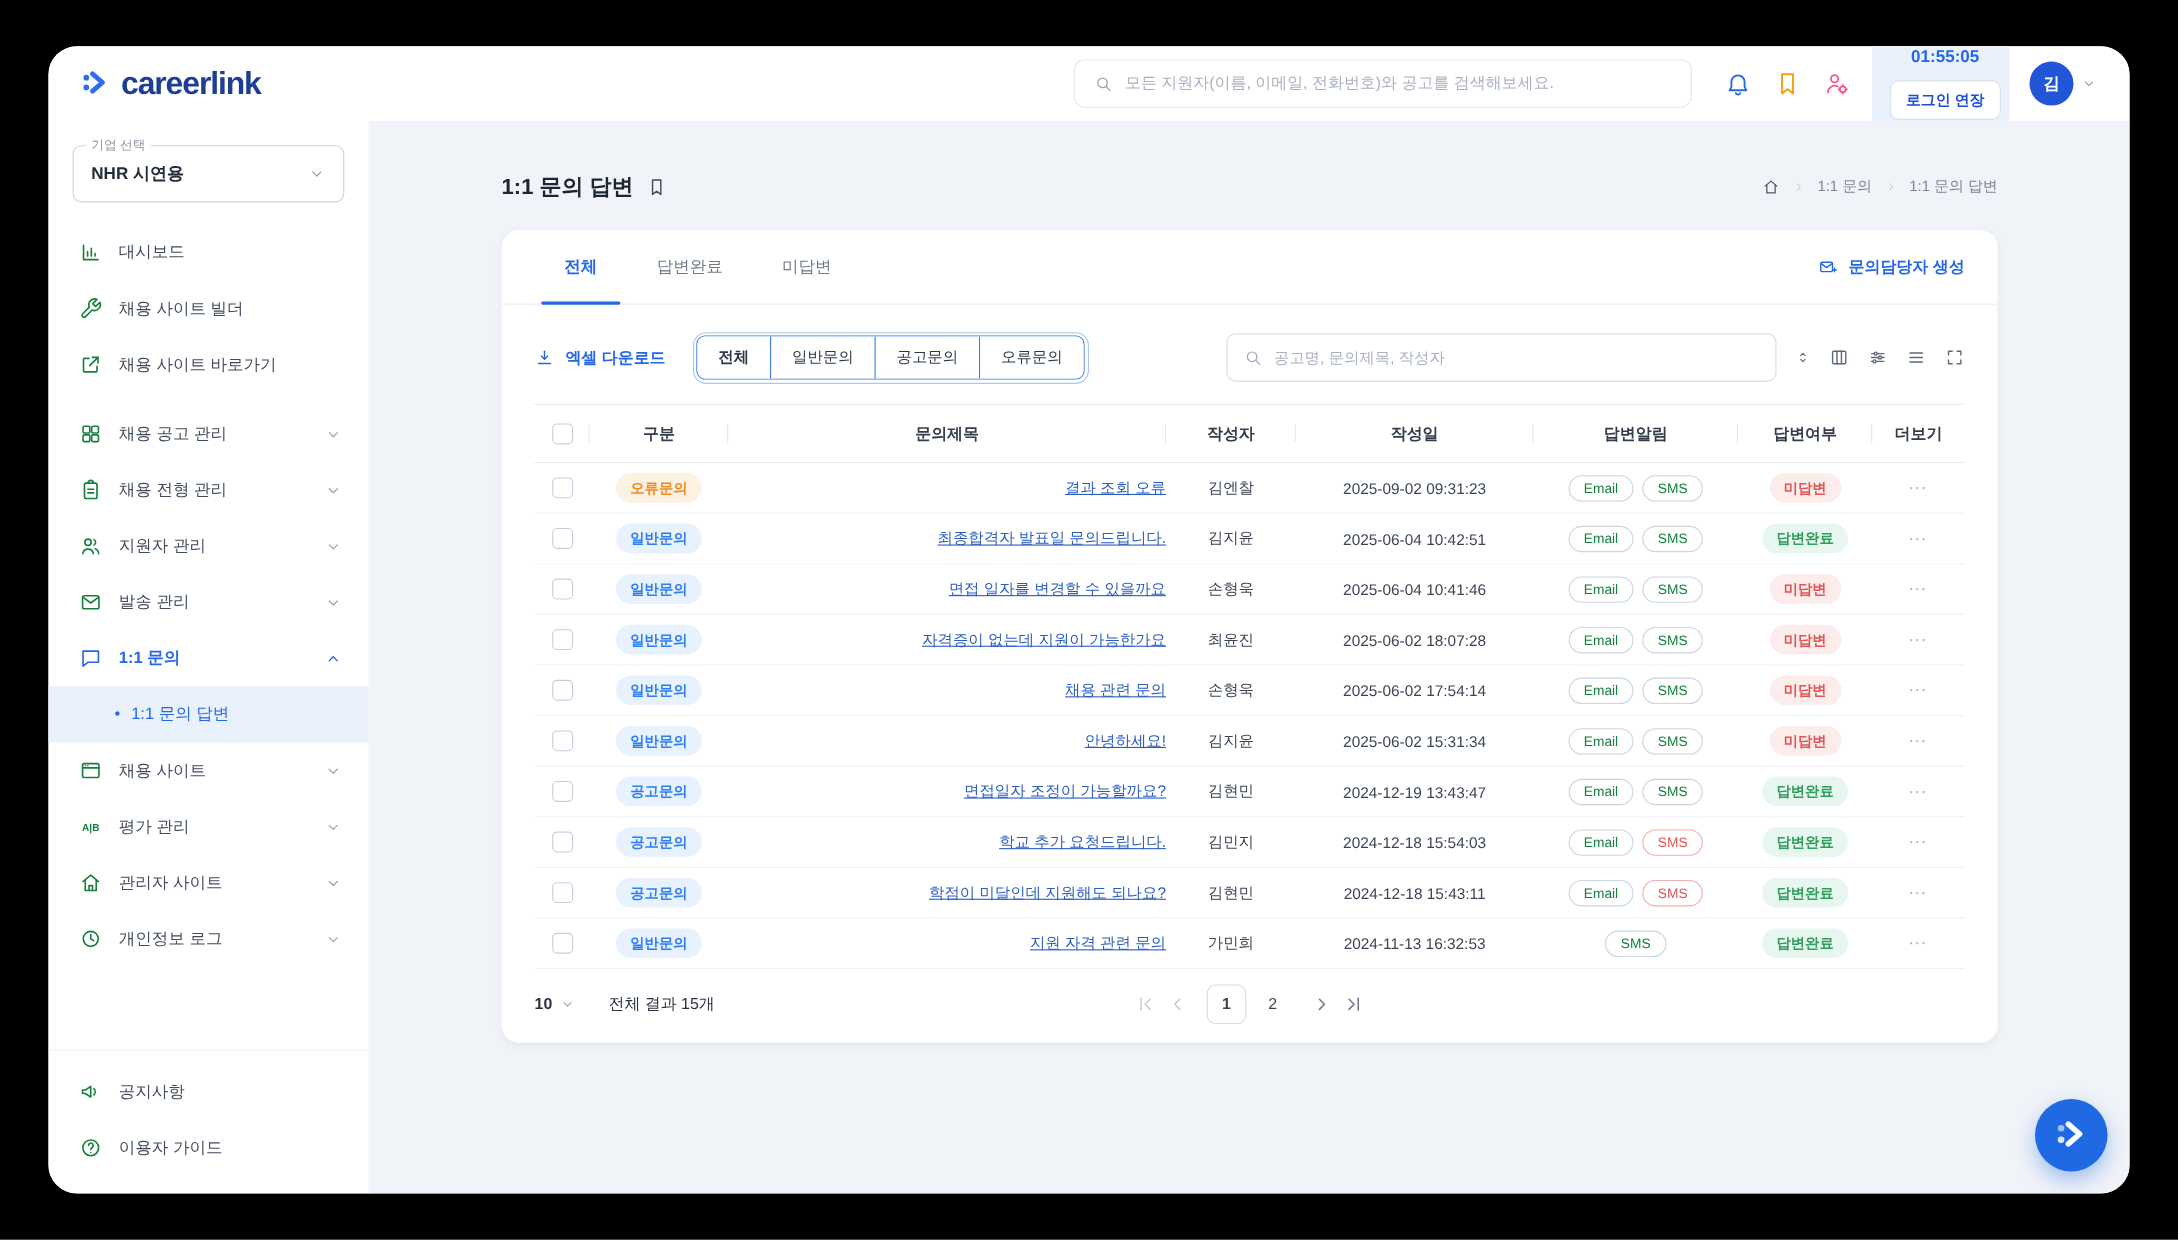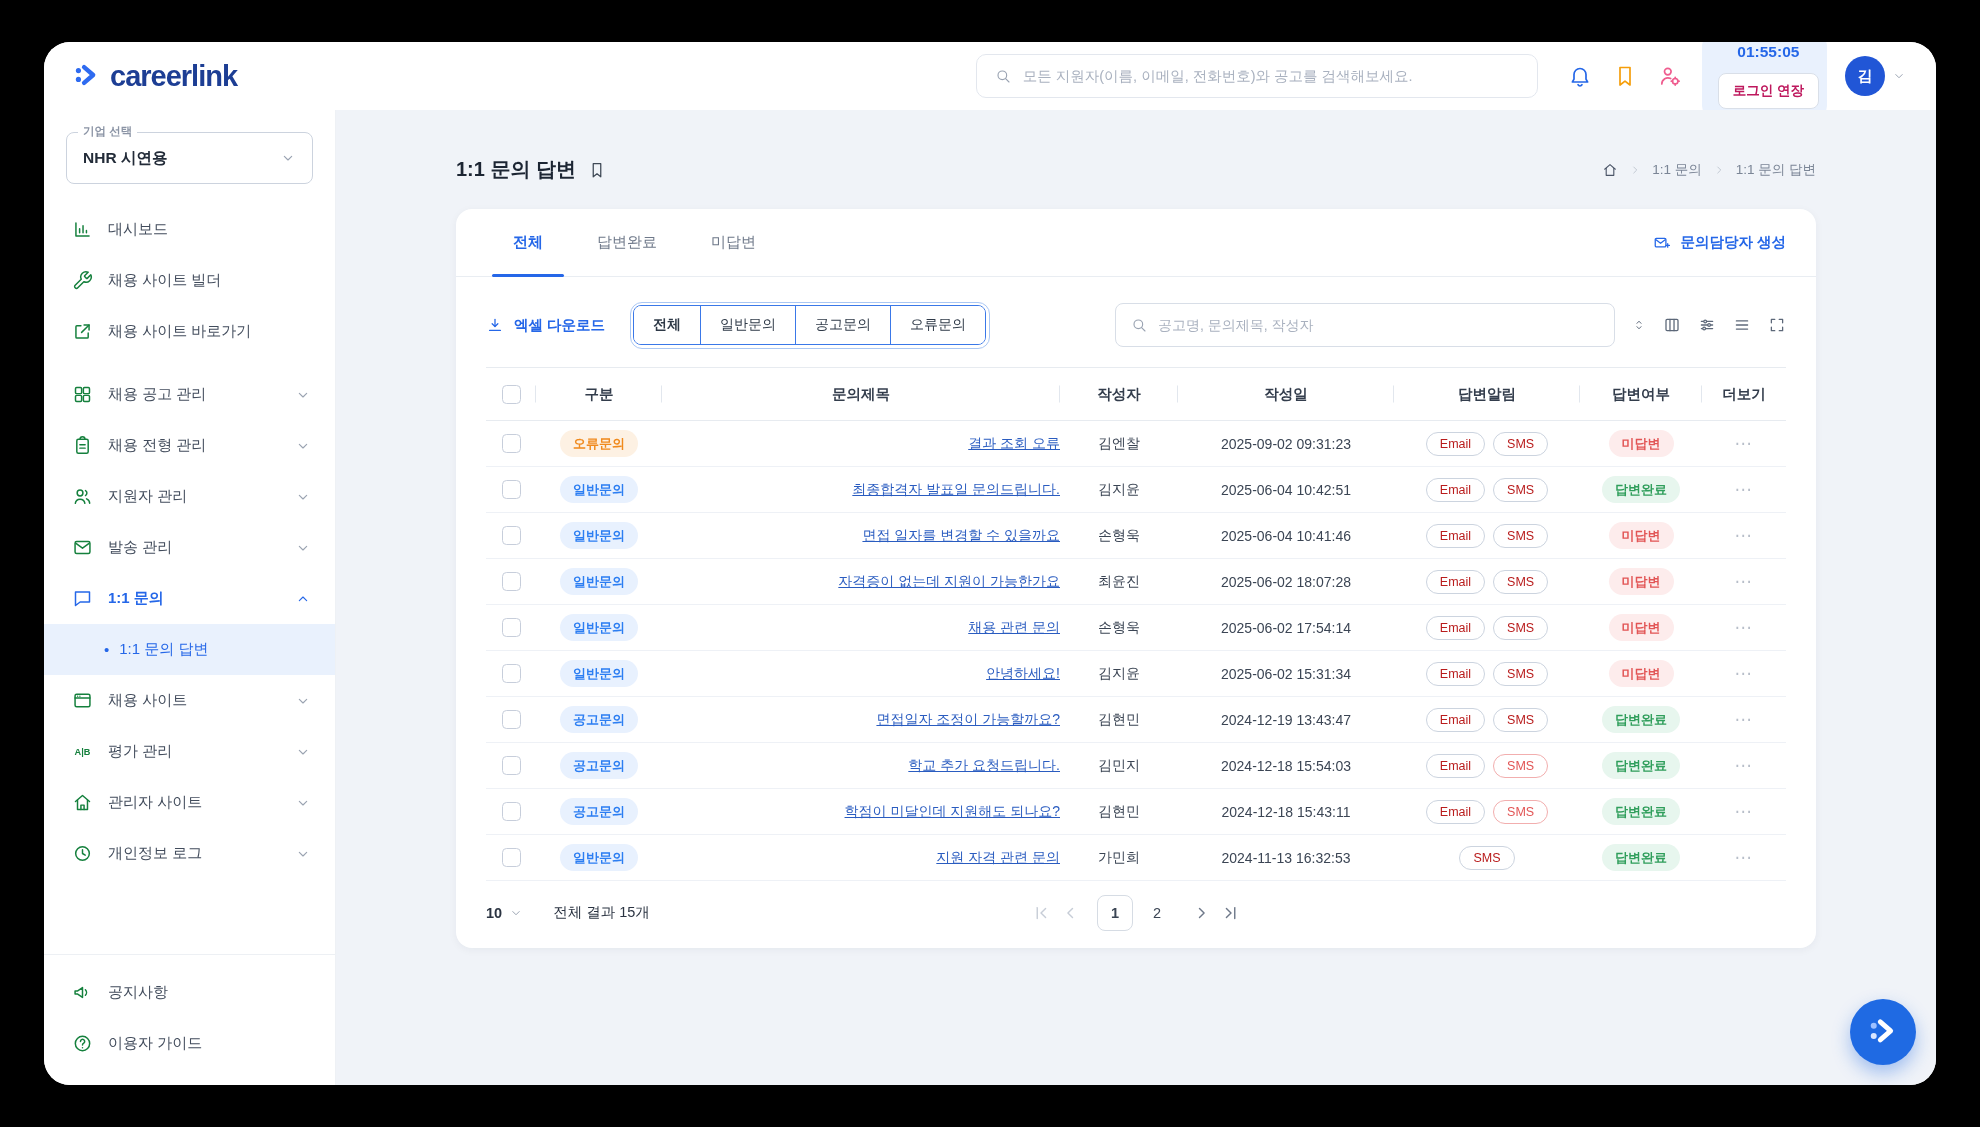--- a/index.html
+++ b/index.html
@@ -20,29 +20,29 @@
   .logo-mark svg{width:100%;height:100%;}
   .logo-text{font-size:29px;font-weight:800;color:var(--navy,#1d3e94);letter-spacing:-1px;}
   .gsearch{margin-left:auto;width:562px;height:44px;border:1px solid #e3e7ee;border-radius:10px;display:flex;align-items:center;gap:12px;padding:0 18px;margin-right:30px;background:#fff;}
   .gsearch input{border:0;outline:0;flex:1;font-size:14.5px;color:#333;font-family:inherit;background:transparent;}
   .gsearch input::placeholder{color:#a9b1bf;}
   .hicons{display:flex;align-items:center;gap:21px;}
   .hicon{width:24px;height:24px;display:inline-flex;cursor:pointer;}
   .hicon svg{width:100%;height:100%;}
   .session{display:flex;align-items:center;gap:12px;background:#e9f1fd;border-radius:10px;padding:7px 8px 7px 16px;margin-left:20px;flex-direction:column;}
   .timer{color:var(--primary,#2567e8);font-weight:700;font-size:15.5px;}
-  .extend-btn{background:#fff;border:1px solid #d9dfe8;border-radius:8px;padding:8px 14px;font-size:13.5px;font-weight:600;color:#be185d;font-family:inherit;cursor:pointer;}
+  .extend-btn{background:#fff;border:1px solid #d9dfe8;border-radius:8px;padding:8px 14px;font-size:13.5px;font-weight:600;color:#1d4ed8;font-family:inherit;cursor:pointer;}
   .avatar-wrap{display:flex;align-items:center;gap:7px;margin-left:18px;cursor:pointer;}
   .avatar{width:40px;height:40px;border-radius:50%;background:#2156d6;color:#fff;font-weight:700;font-size:15px;display:grid;place-items:center;}
 
   
   .body-row{flex:1;display:flex;min-height:0;}
   .sidebar{width:292px;flex:0 0 292px;background:#fff;display:flex;flex-direction:column;padding:12px 0 16px;border-right:1px solid #eef1f5;}
   .company-select{margin:10px 22px 20px;position:relative;border:1px solid #ccd3de;border-radius:8px;height:52px;display:flex;align-items:center;padding:0 16px;gap:8px;cursor:pointer;background:#fff;}
-  .cs-label{position:absolute;top:-9px;left:11px;background:#fff;padding:0 5px;font-size:11.5px;color:#8b94a5;font-weight:bold;}
+  .cs-label{position:absolute;top:-9px;left:11px;background:#fff;padding:0 5px;font-size:11.5px;color:#8b94a5;}
   .cs-value{font-size:15.5px;font-weight:700;color:#222b38;flex:1;}
   .side-item{height:51px;display:flex;align-items:center;gap:15px;padding:0 24px 0 28px;font-size:15px;color:#424c5c;cursor:pointer;}
   .side-item .icon{color:#15803d;}
   .side-item .chev{margin-left:auto;color:#9aa3b1;}
   .side-item.active{color:var(--primary,#2567e8);font-weight:700;}
   .side-item.active .icon,.side-item.active .chev{color:var(--primary,#2567e8);}
   .side-item.group-end{margin-bottom:12px;}
   .side-sub{height:51px;display:flex;align-items:center;gap:10px;padding-left:60px;font-size:15px;color:var(--primary,#2567e8);background:#e9f1fd;cursor:pointer;}
   .bullet{font-size:15px;line-height:1;}
   .side-spacer{flex:1;}
@@ -85,21 +85,21 @@
   .th{position:relative;height:100%;display:flex;align-items:center;justify-content:center;}
   .th:not(:last-child)::after{content:"";position:absolute;right:0;top:50%;transform:translateY(-50%);width:1px;height:17px;background:#e2e7ee;}
   .trow{height:46px;border-bottom:1px solid #eef1f6;font-size:14px;color:#3b4554;}
   .td{text-align:center;}
   .c-title{text-align:right;padding-left:13px;}
   .tlink{color:#2a5cc0;text-decoration:underline;cursor:pointer;}
   .checkbox{width:19px;height:19px;border:1.6px solid #c7cedb;border-radius:4.5px;display:inline-block;background:#fff;cursor:pointer;vertical-align:middle;}
   .pill{display:inline-block;padding:4.5px 13px;border-radius:999px;font-size:13px;font-weight:600;}
   .cat-error{color:var(--orange,#f08a1d);background:#fdf1e3;}
   .cat-general,.cat-job{color:#2c7ef2;background:#e8f1fe;}
-  .nbadge{display:inline-block;padding:4px 13px;border:1px solid #ccd4df;border-radius:999px;font-size:12.5px;color:#b91c1c;background:#fff;}
+  .nbadge{display:inline-block;padding:4px 13px;border:1px solid #ccd4df;border-radius:999px;font-size:12.5px;color:#15803d;background:#fff;}
   .nbadge + .nbadge{margin-left:8px;}
   .nbadge.alert{border-color:#f2aeae;color:var(--danger,#e25555);}
   .st-pending{color:var(--danger,#e25555);background:#fdecec;}
   .st-done{color:var(--success,#2f9e5b);background:#e7f6ee;}
   .more{color:#b7bec9;font-size:17px;letter-spacing:2px;cursor:pointer;}
 
   .pager-row{position:relative;display:flex;align-items:center;padding:22px 30px 26px;}
   .page-size{display:flex;align-items:center;gap:7px;font-size:14.5px;font-weight:600;color:#2b3442;cursor:pointer;}
   .total{margin-left:30px;font-size:14.5px;color:#2b3442;}
   .pager{position:absolute;left:50%;transform:translateX(-50%);display:flex;align-items:center;gap:9px;}

